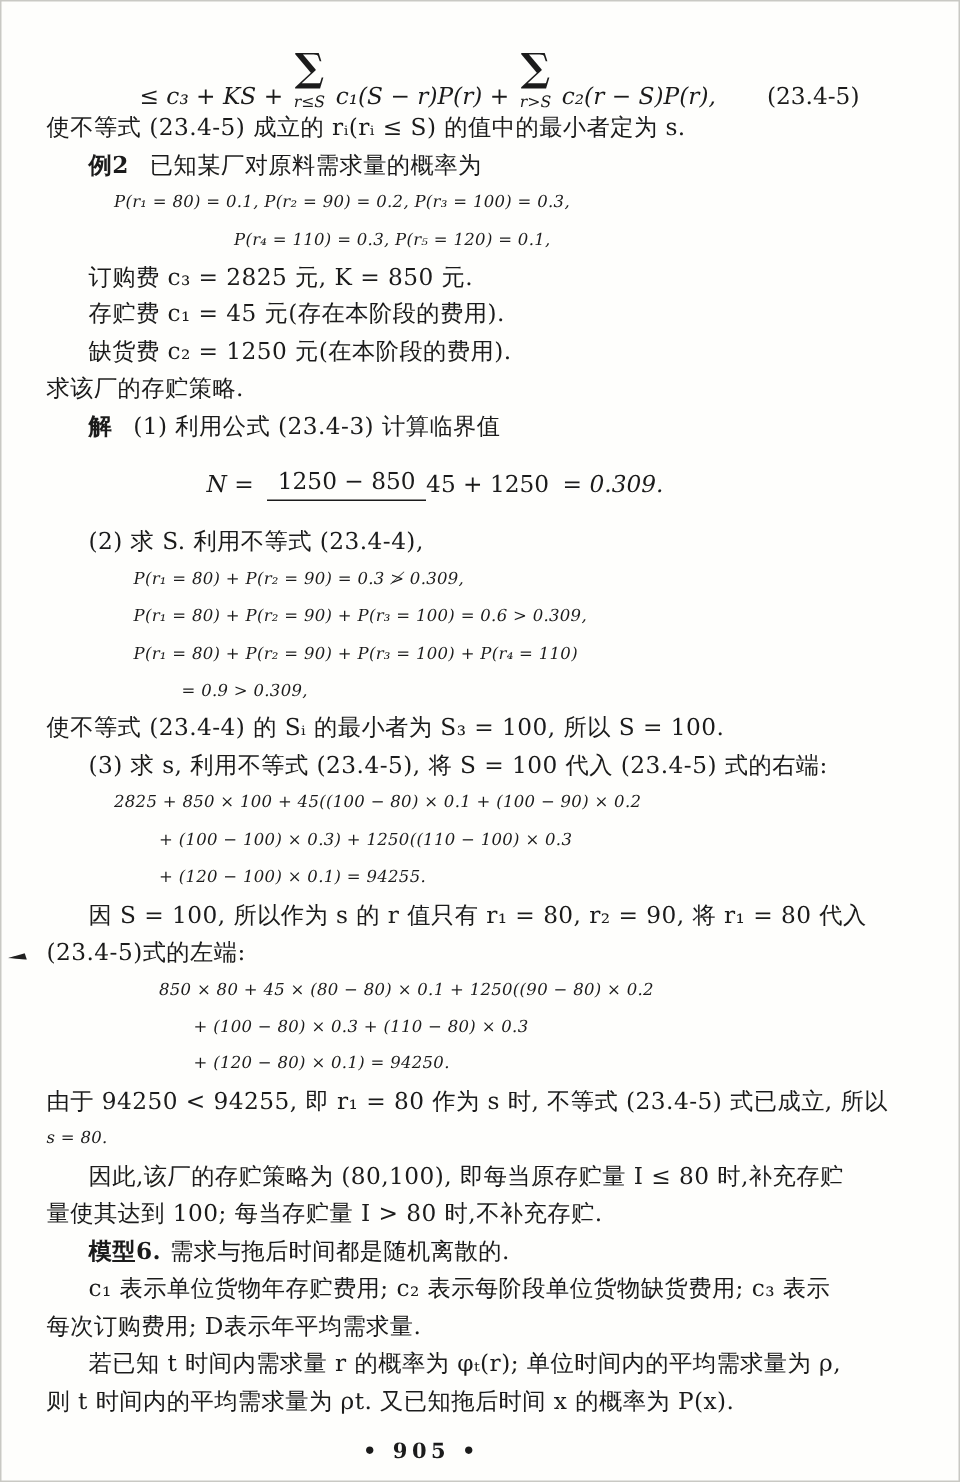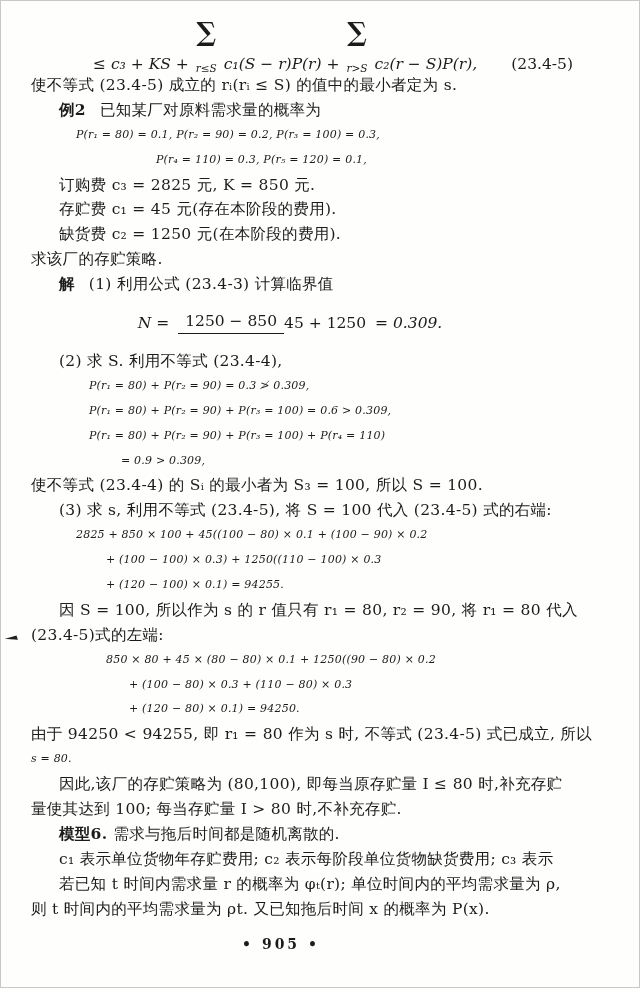--- a/index.html
+++ b/index.html
@@ -31,21 +31,21 @@
   .i3{padding-left:58px;} .i4{padding-left:75px;} .i5{padding-left:90px;}
   .i6{padding-left:125px;} .i7{padding-left:98px;}
   
   .fml {
     display:flex; align-items:flex-end; gap:7px;
     height:56px; padding-left:62px; padding-right:36px;
     font-style:italic; font-size:15.5px;
   }
   .sum { display:inline-flex; flex-direction:column; align-items:center; line-height:1; font-style:normal; }
   .sigma { font-size:26px; font-weight:bold; line-height:0.9; }
-  .sumlimit { font-size:10.5px; font-style:italic; margin-top:18px; letter-spacing:0; }
+  .sumlimit { font-size:10.5px; font-style:italic; margin-top:4px; letter-spacing:0; }
   .eqno { margin-left:auto; font-style:normal; font-weight:500; }
   
   .fracline {
     display:flex; justify-content:center; align-items:center; gap:9px;
     height:52px; font-style:italic; font-size:15.5px;
     padding-right:60px;
   }
   .frac { display:inline-flex; align-items:center; line-height:1.25; font-style:normal; }
   .fnum { border-bottom:1.6px solid #1b1b1b; padding:0 7px 1px 7px; }
   .fden { padding-top:1px; }
@@ -134,18 +134,19 @@
   <div class="ln i0">由于 94250 &lt; 94255, 即 r₁ = 80 作为 s 时, 不等式 (23.4-5) 式已成立, 所以</div>
   <div class="ln i0 math">s = 80.</div>
   <div class="ln i1">因此,该厂的存贮策略为 (80,100), 即每当原存贮量 I ≤ 80 时,补充存贮</div>
   <div class="ln i0">量使其达到 100; 每当存贮量 I &gt; 80 时,不补充存贮.</div>
 
   <div class="ln i1">
     <span class="lbl2">模型6.</span><span>需求与拖后时间都是随机离散的.</span>
   </div>
 
   <div class="ln i1">c₁ 表示单位货物年存贮费用; c₂ 表示每阶段单位货物缺货费用; c₃ 表示</div>
+  <div class="ln i0">每次订购费用; D表示年平均需求量.</div>
   <div class="ln i1">若已知 t 时间内需求量 r 的概率为 φₜ(r); 单位时间内的平均需求量为 ρ,</div>
   <div class="ln i0">则 t 时间内的平均需求量为 ρt. 又已知拖后时间 x 的概率为 P(x).</div>
 
   <div class="pageno">• 905 •</div>
 
 </div>
 
 </body></html>

